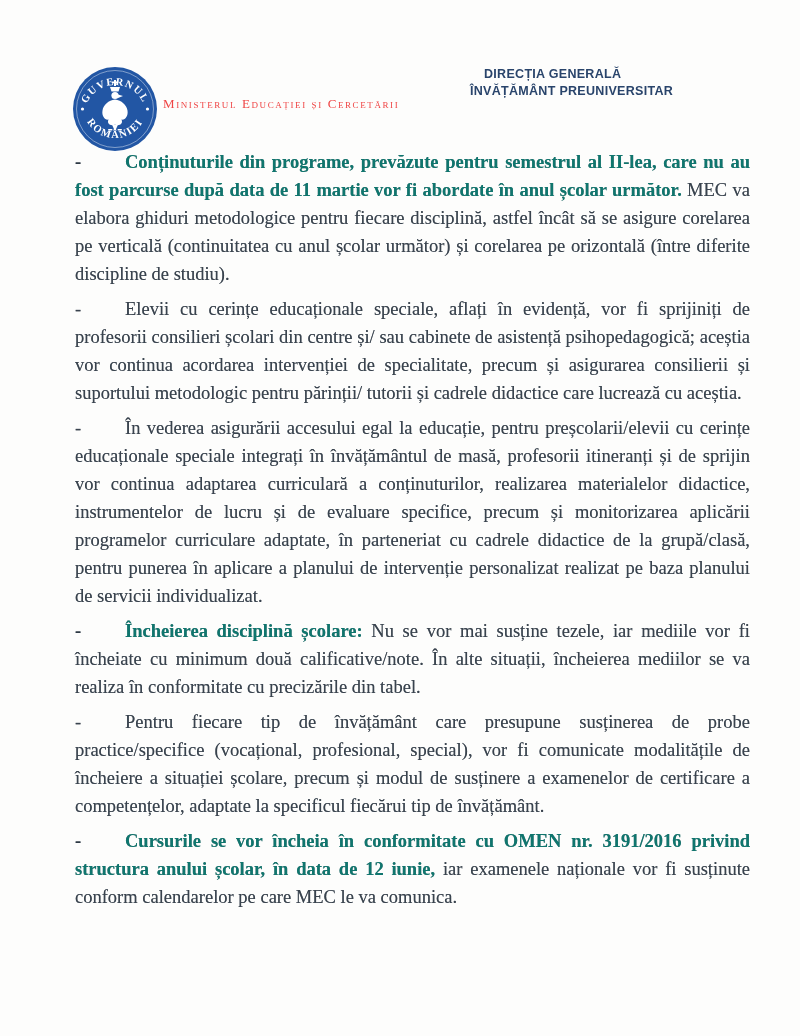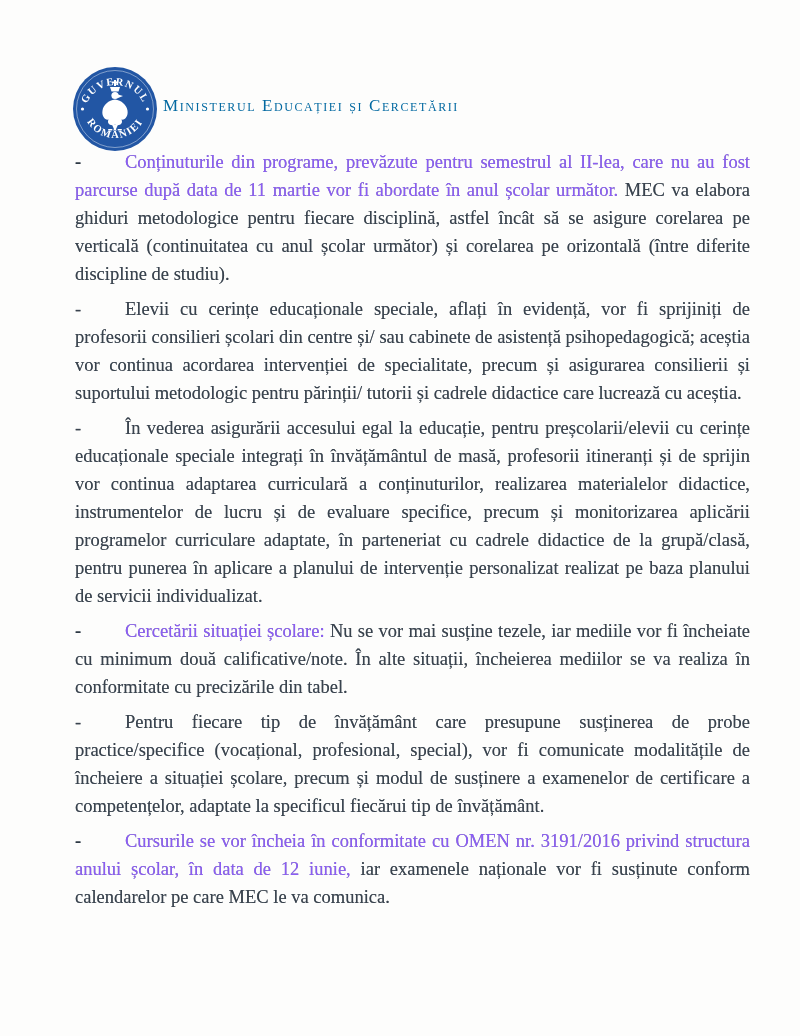--- a/index.html
+++ b/index.html
@@ -10,22 +10,22 @@
     margin: 0 auto;
     overflow: hidden;
     font-family: "Liberation Serif", "DejaVu Serif", serif;
   }
   
   .doc-header { position: relative; height: 148px; }
   .seal { position: absolute; left: 72px; top: 66px; width: 86px; height: 86px; }
   .ministry {
     position: absolute; left: 163px; top: 96px;
     font-variant: small-caps;
-    color: #0369a1;
-    font-size: 17px;
+    color: #ef4444;
+    font-size: 13px;
     letter-spacing: 1.6px;
     white-space: nowrap;
   }
   .direction {
     position: absolute; left: 470px; top: 66px;
     color: #29446b;
     font-family: "Liberation Sans", sans-serif;
     font-weight: bold;
     font-size: 12.5px;
     line-height: 17px;
@@ -39,21 +39,21 @@
     position: relative;
     text-align: justify;
     text-indent: 50px;
     font-size: 18.5px;
     line-height: 28px;
     color: #39434e;
     margin: 0 0 7px 0;
     text-shadow: 0 0 0.4px rgba(42, 52, 63, 0.55);
   }
   .para .dash { position: absolute; left: 0; top: 0; text-indent: 0; }
-  .para b { font-weight: normal; color: #8b5cf6; }
+  .para b { font-weight: bold; color: #0f766e; }
   .para.lead-bold .dash { font-weight: bold; color: #2d3844; }
 </style>
 </head>
 <body>
 
 <div class="page">
 
   <div class="doc-header">
 
     <svg class="seal" viewBox="0 0 86 86">
@@ -79,38 +79,42 @@
         <path d="M46 28.5 l5 1.6 -5 2 z"></path>
         <path d="M43 33.5 C36.5 34.5 31.5 38.5 30.5 44.5 C29.5 50.5 33.5 54.5 36.5 53.5 C34.5 57.5 38.5 60.5 43 58.5 C47.5 60.5 51.5 57.5 49.5 53.5 C52.5 54.5 56.5 50.5 55.5 44.5 C54.5 38.5 49.5 34.5 43 33.5 Z"></path>
         <path d="M40 58.5 h6 l-3 7 z"></path>
         <rect x="36" y="63" width="4.5" height="1.6" rx="0.8"></rect>
         <rect x="45.5" y="63" width="4.5" height="1.6" rx="0.8"></rect>
       </g>
     </svg>
 
     <div class="ministry">Ministerul Educației și Cercetării</div>
 
+    <div class="direction">
+      <div class="l1">DIRECȚIA GENERALĂ</div>
+      <div class="l2">ÎNVĂȚĂMÂNT PREUNIVERSITAR</div>
+    </div>
   </div>
 
   <div class="doc-body">
 
     <div class="para lead-bold">
       <span class="dash">-</span><b>Conținuturile din programe, prevăzute pentru semestrul al II-lea, care nu au fost parcurse după data de 11 martie vor fi abordate în anul școlar următor.</b><span> MEC va elabora ghiduri metodologice pentru fiecare disciplină, astfel încât să se asigure corelarea pe verticală (continuitatea cu anul școlar următor) și corelarea pe orizontală (între diferite discipline de studiu).</span>
     </div>
 
     <div class="para">
       <span class="dash">-</span><b></b><span>Elevii cu cerințe educaționale speciale, aflați în evidență, vor fi sprijiniți de profesorii consilieri școlari din centre și/ sau cabinete de asistență psihopedagogică; aceștia vor continua acordarea intervenției de specialitate, precum și asigurarea consilierii și suportului metodologic pentru părinții/ tutorii și cadrele didactice care lucrează cu aceștia.</span>
     </div>
 
     <div class="para">
       <span class="dash">-</span><b></b><span>În vederea asigurării accesului egal la educație, pentru preșcolarii/elevii cu cerințe educaționale speciale integrați în învățământul de masă, profesorii itineranți și de sprijin vor continua adaptarea curriculară a conținuturilor, realizarea materialelor didactice, instrumentelor de lucru și de evaluare specifice, precum și monitorizarea aplicării programelor curriculare adaptate, în parteneriat cu cadrele didactice de la grupă/clasă, pentru punerea în aplicare a planului de intervenție personalizat realizat pe baza planului de servicii individualizat.</span>
     </div>
 
     <div class="para lead-bold">
-      <span class="dash">-</span><b>Cercetării situației școlare:</b><span> Nu se vor mai susține tezele, iar mediile vor fi încheiate cu minimum două calificative/note. În alte situații, încheierea mediilor se va realiza în conformitate cu precizările din tabel.</span>
+      <span class="dash">-</span><b>Încheierea disciplină școlare:</b><span> Nu se vor mai susține tezele, iar mediile vor fi încheiate cu minimum două calificative/note. În alte situații, încheierea mediilor se va realiza în conformitate cu precizările din tabel.</span>
     </div>
 
     <div class="para">
       <span class="dash">-</span><b></b><span>Pentru fiecare tip de învățământ care presupune susținerea de probe practice/specifice (vocațional, profesional, special), vor fi comunicate modalitățile de încheiere a situației școlare, precum și modul de susținere a examenelor de certificare a competențelor, adaptate la specificul fiecărui tip de învățământ.</span>
     </div>
 
     <div class="para lead-bold">
       <span class="dash">-</span><b>Cursurile se vor încheia în conformitate cu OMEN nr. 3191/2016 privind structura anului școlar, în data de 12 iunie,</b><span> iar examenele naționale vor fi susținute conform calendarelor pe care MEC le va comunica.</span>
     </div>
 

